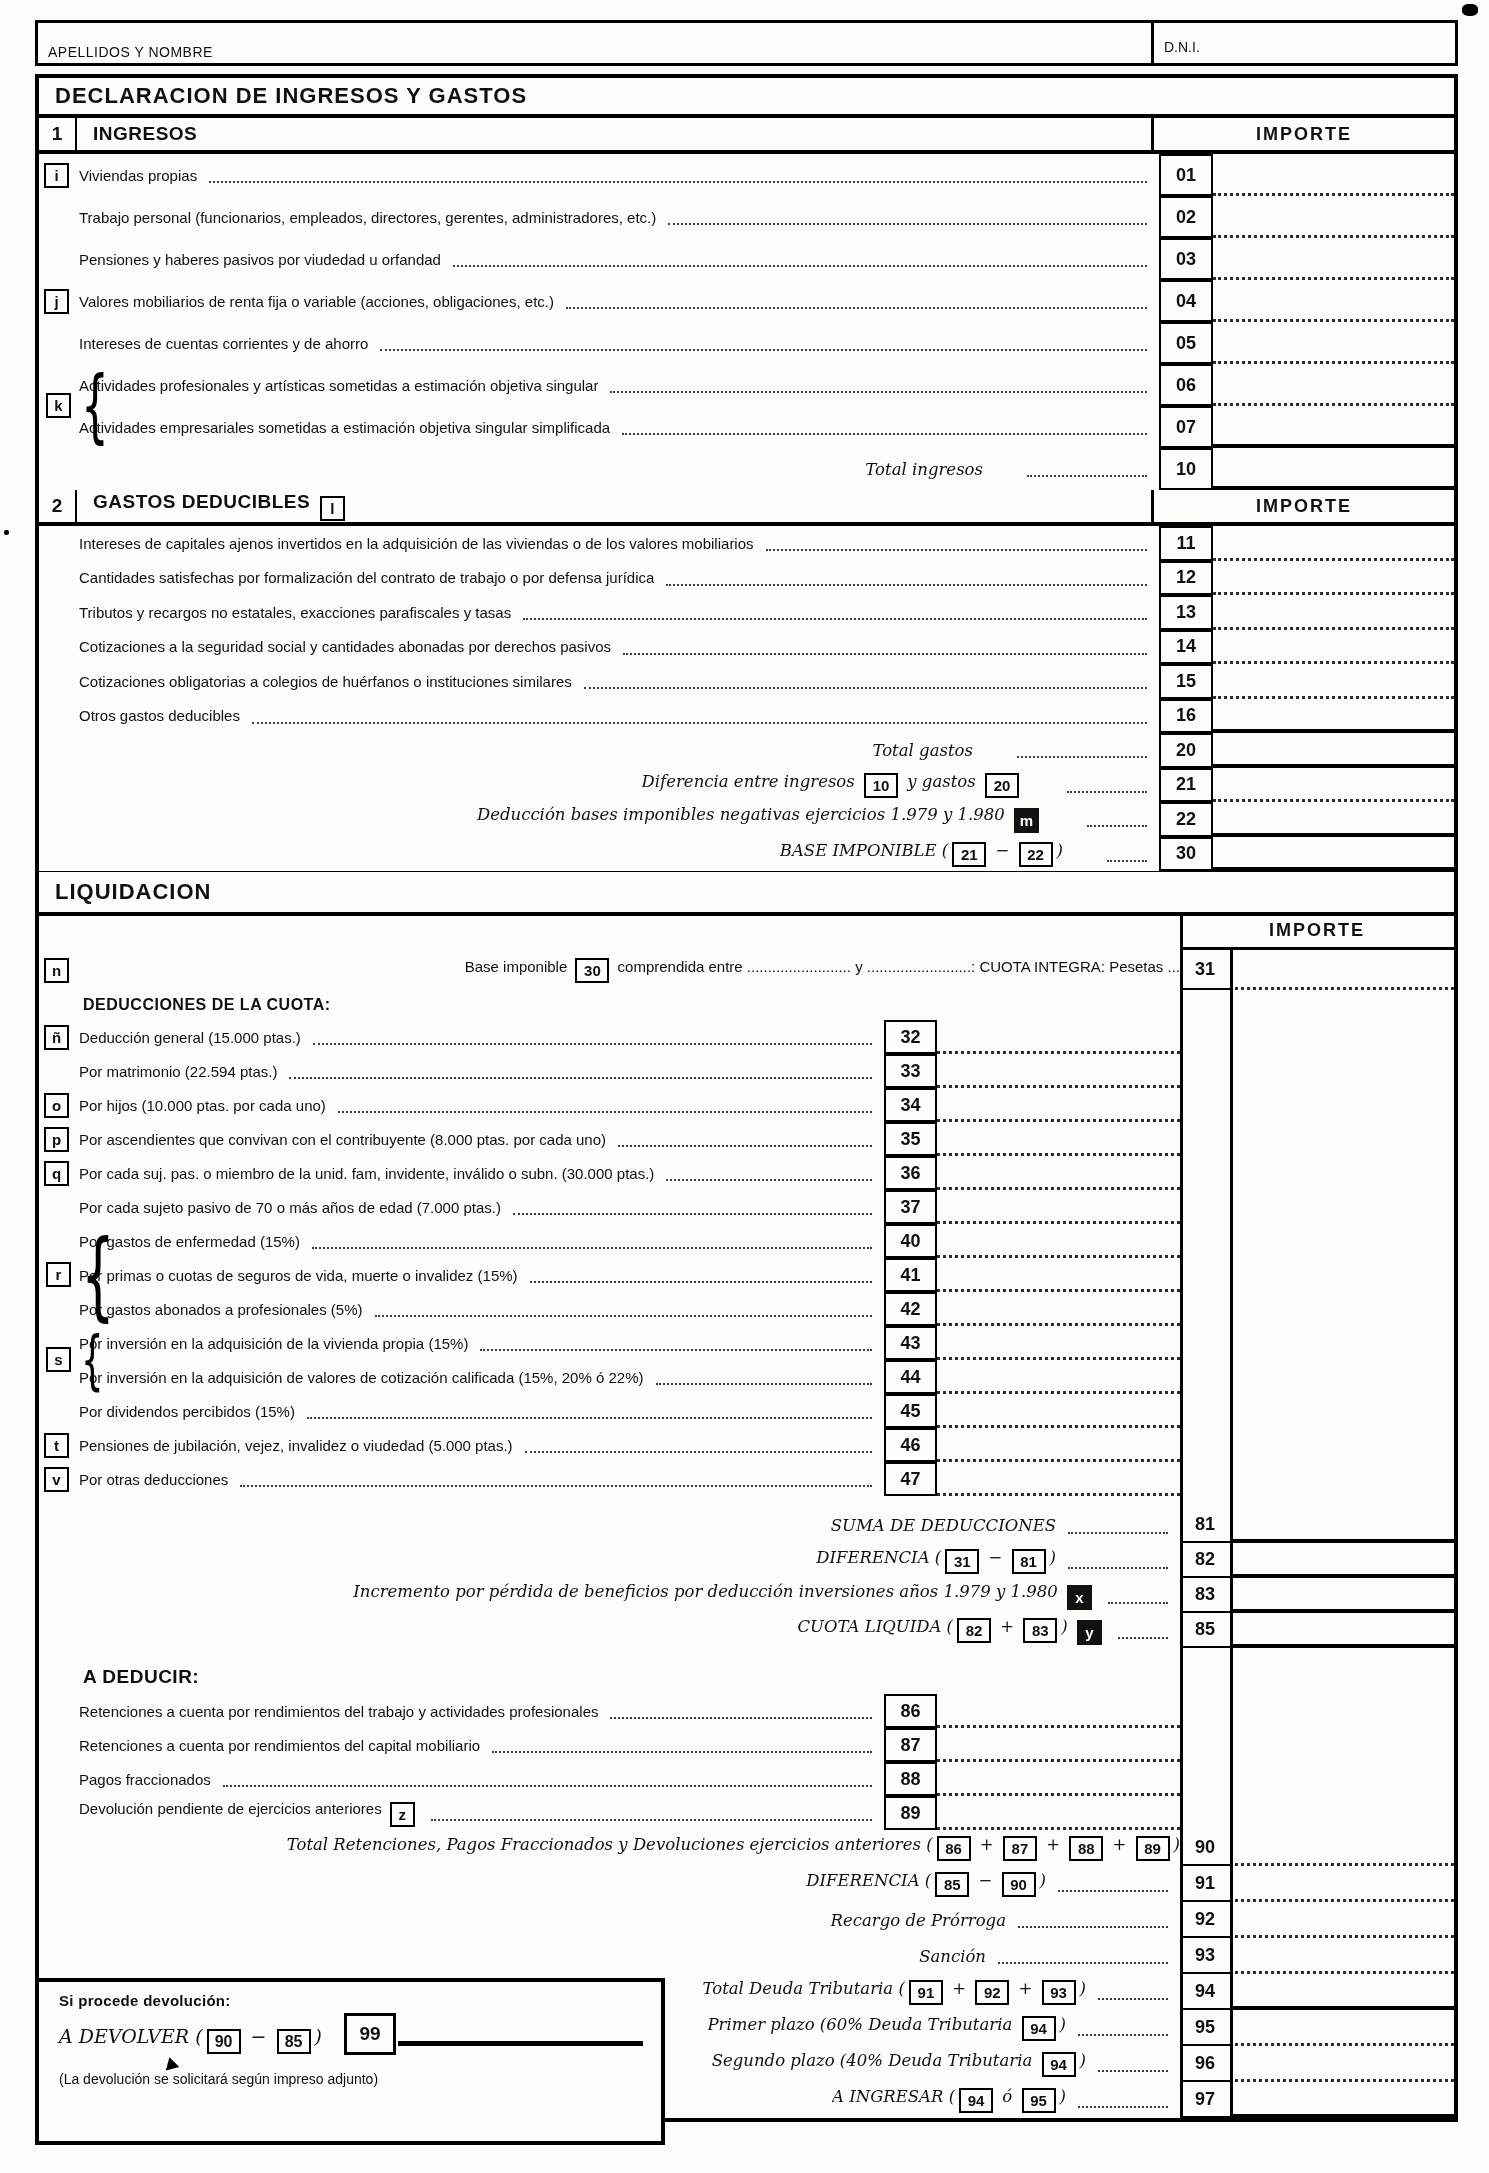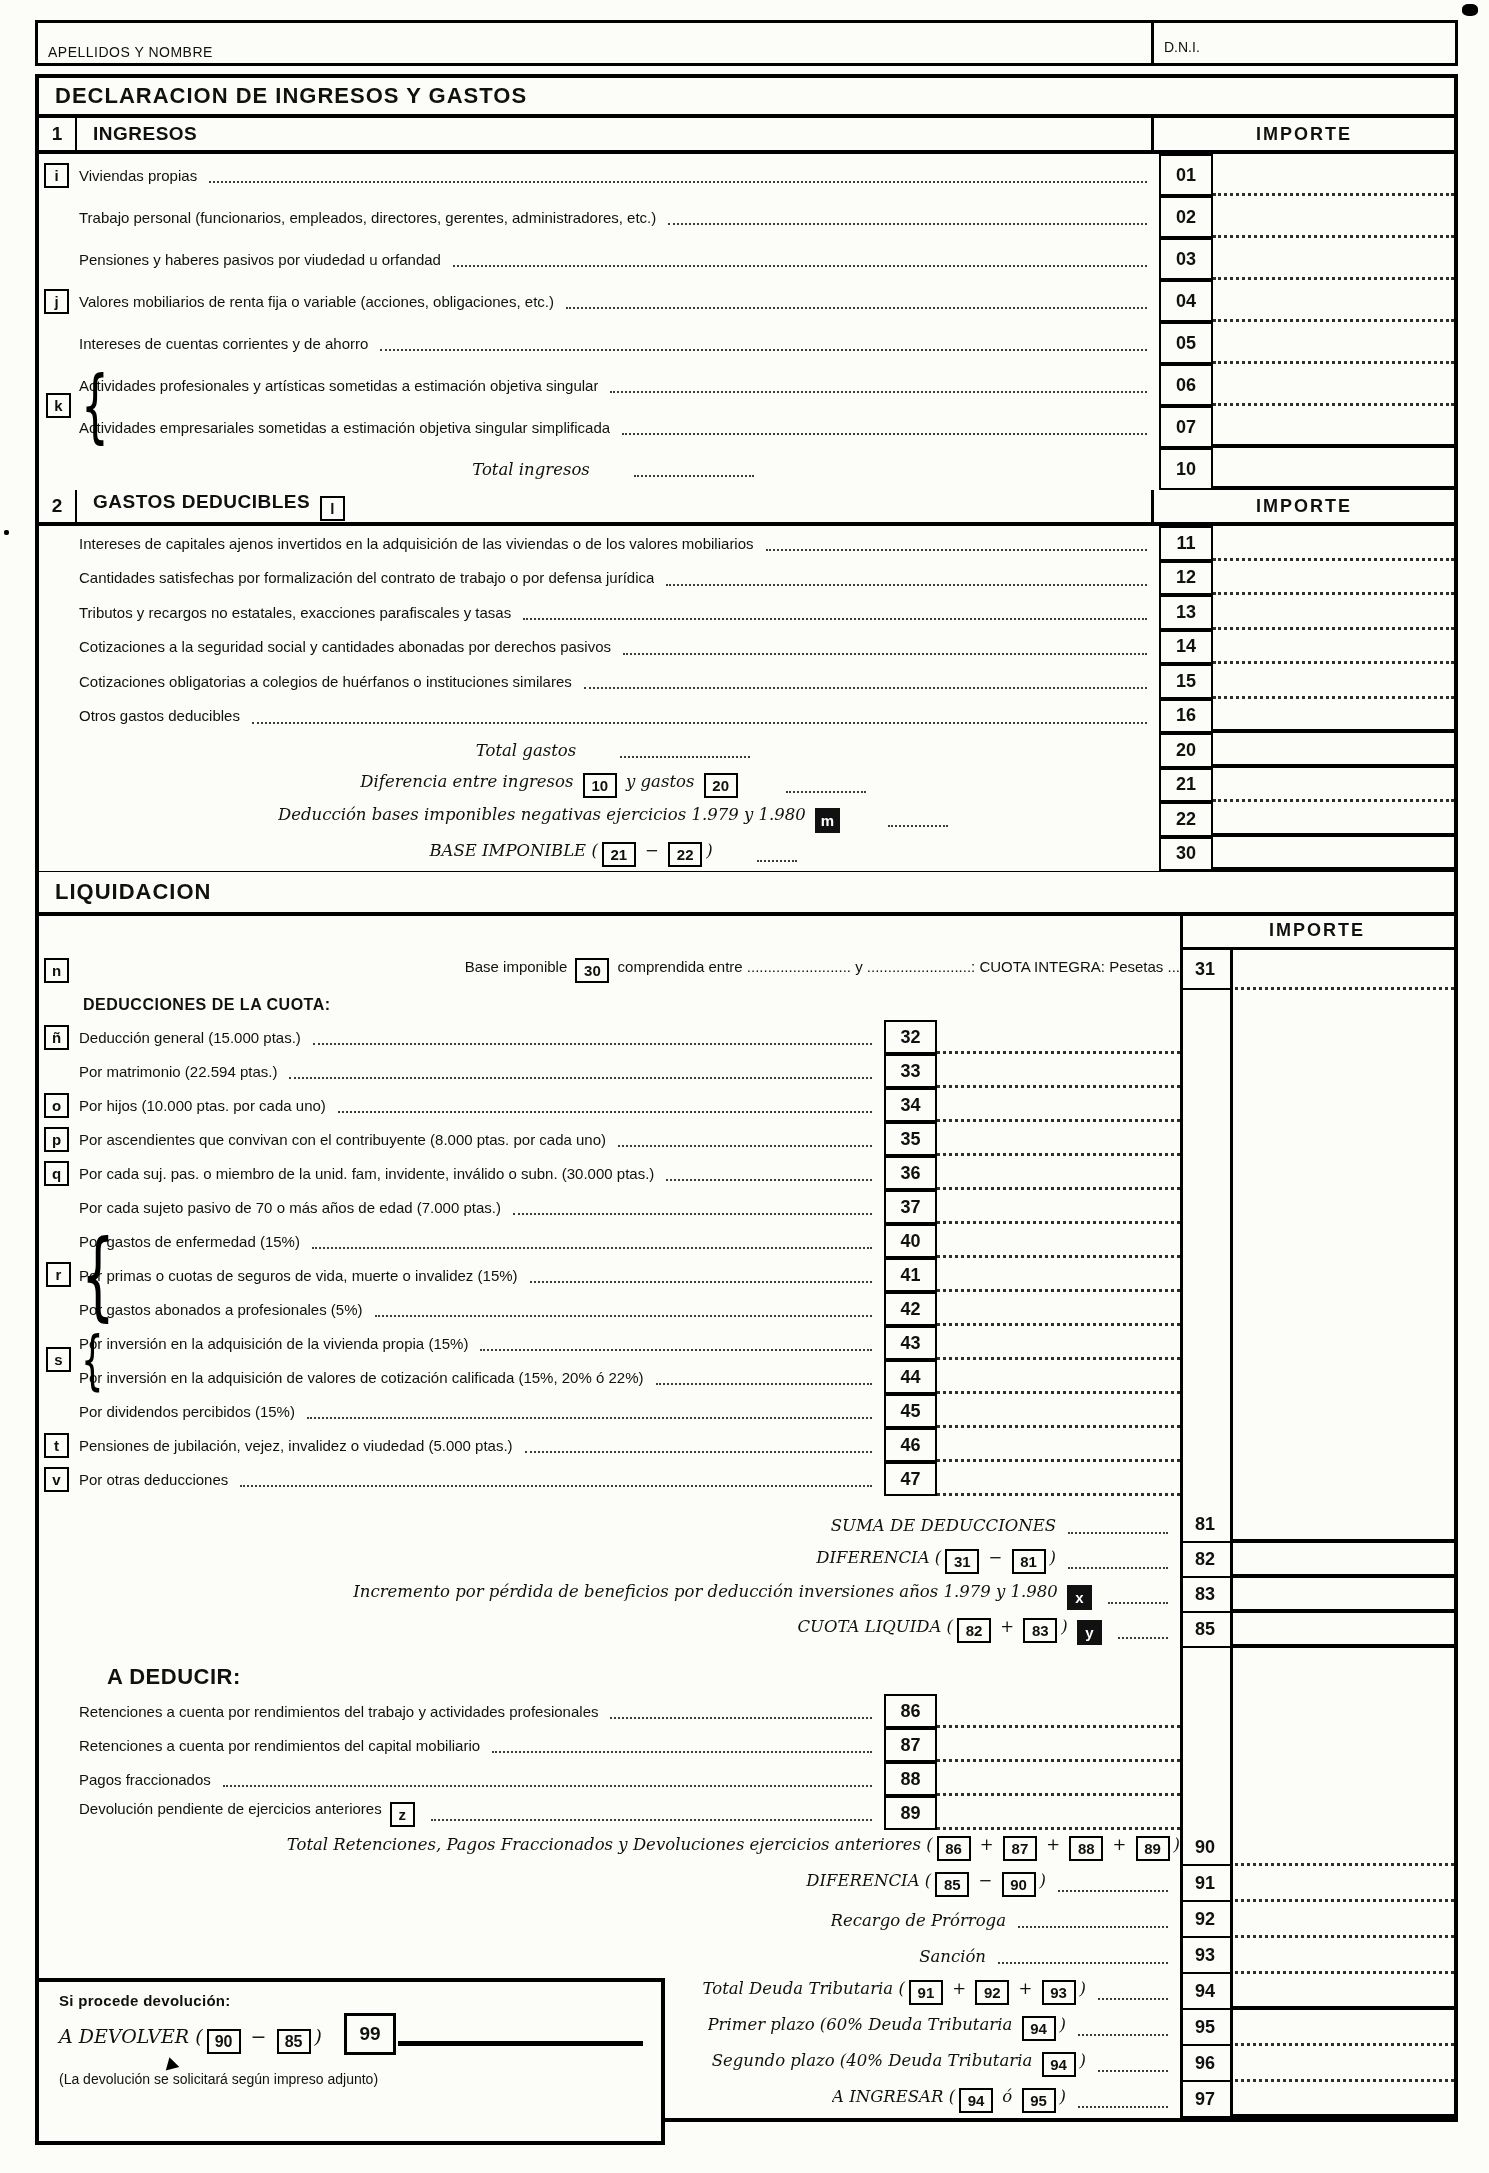--- a/index.html
+++ b/index.html
@@ -29,21 +29,21 @@
   .rows-s1 .row{height:42px;}
   .rows-s2 .row{height:34.5px;}
   .liq .row{height:34px;}
   .rows-fin .row{height:36px;}
   .lcell{width:40px;flex:none;padding-left:5px;box-sizing:border-box;}
   .wrap{display:flex;align-items:center;box-sizing:border-box;min-width:0;justify-content:flex-end;}
   .rows-s1 .wrap,.rows-s2 .wrap{width:1080px;}
   .rows-ded .wrap,.rows-ret .wrap{width:805px;}
   .rows-sum .wrap,.rows-fin .wrap{width:1141px;justify-content:flex-end;}
   .row.r31 .wrap{width:1101px;}
-  .wrap.right{justify-content:center;gap:32px;}
+  .wrap.right{justify-content:flex-end;gap:32px;}
   .rlabel{font-size:15px;white-space:nowrap;overflow:hidden;}
   .rlabel.it{font-family:"DejaVu Serif",serif;font-style:italic;font-size:16.5px;}
   .leader{border-bottom:2.5px dotted #3c3c3c;transform:translateY(7px);margin:0 12px;min-width:20px;}
   .leader.grow{flex:1;}
   .code{width:54px;flex:none;border:2.5px solid #000;align-self:stretch;display:flex;align-items:center;
         justify-content:center;font-weight:bold;font-size:18px;box-sizing:border-box;background:#fcfcf9;}
   .icode{width:53px;flex:none;border:2.5px solid #000;align-self:stretch;display:flex;align-items:center;
          justify-content:center;font-weight:bold;font-size:18px;box-sizing:border-box;background:#fcfcf9;}
   .ocode{width:50px;flex:none;align-self:stretch;display:flex;align-items:center;justify-content:center;
          font-weight:bold;font-size:18px;border-bottom:2.5px solid #000;box-sizing:border-box;}
@@ -67,21 +67,21 @@
   .liq{position:relative;}
   .vl{position:absolute;background:#000;z-index:1;}
   .vl1{left:1141px;width:3px;top:0;bottom:0;}
   .vl2{left:1191px;width:2.5px;top:34px;bottom:0;}
   .liq-imp-hdr{height:34px;position:relative;}
   .liq-imp-line{position:absolute;left:1141px;right:0;bottom:0;border-bottom:3.5px solid #000;}
   .liq-imp-text{position:absolute;left:1141px;right:0;top:4px;text-align:center;font-size:18px;
                 font-weight:bold;letter-spacing:2px;}
   .subhdr{height:30px;display:flex;align-items:center;padding-left:44px;font-size:16px;
           font-weight:bold;letter-spacing:.5px;}
-  .subhdr.adeducir{height:34px;padding-left:68px;font-size:22px;}
+  .subhdr.adeducir{height:34px;padding-left:44px;font-size:19px;}
   .rows-sum{margin-top:12px;margin-bottom:12px;}
   .rows-sum .row{height:35px;}
   .row.r31{height:40px;display:flex;align-items:center;}
 
   
   .brace{position:absolute;left:42px;font-family:"DejaVu Sans",sans-serif;color:#000;
          transform:scaleX(.55);transform-origin:left center;z-index:0;font-weight:400;}
   .glbox{position:absolute;left:7px;z-index:0;}
 
   

